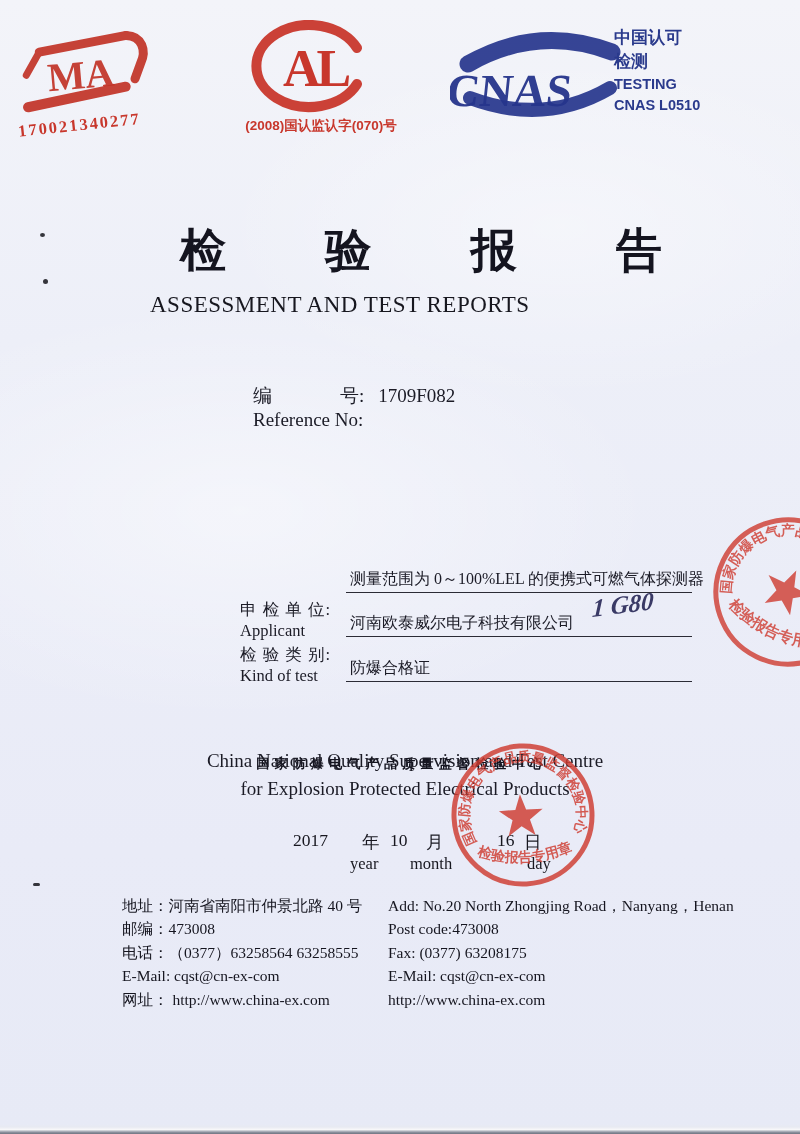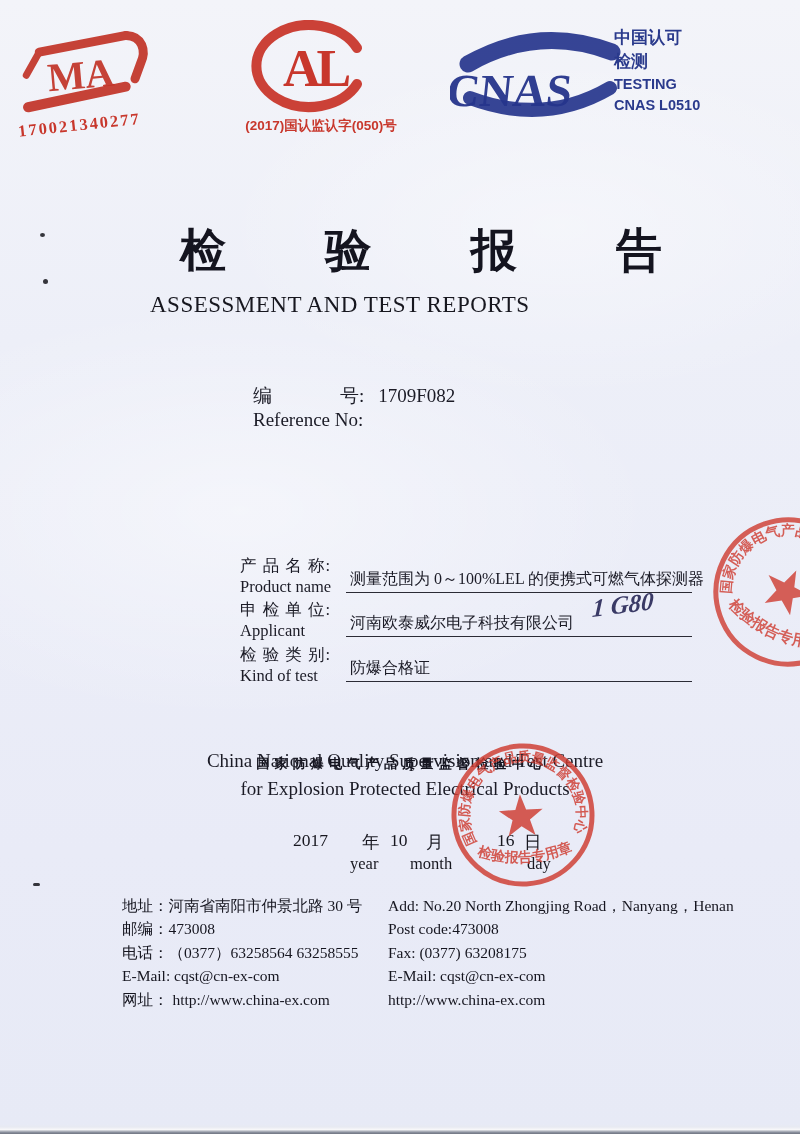--- a/index.html
+++ b/index.html
@@ -66,21 +66,21 @@
       <path d="M14 76 L113 64" stroke-width="10"></path>
     </g>
     <text x="36" y="62" font-size="40" font-weight="800" fill="#c23327" opacity="0.92" font-family="Liberation Sans, sans-serif" transform="rotate(-5 75 55)">MA</text>
     <text x="6" y="104" font-size="16.5" font-weight="700" fill="#c8372c" letter-spacing="2" font-family="Liberation Sans, sans-serif" transform="rotate(-6 70 100)">170021340277</text>
   </svg>
 
   <svg class="abs" style="left:243px;top:20px;" width="150" height="100" viewBox="0 0 150 100">
     <path d="M114 64 A53 41 0 1 1 114 28" stroke="#c8372c" stroke-width="10" fill="none" stroke-linecap="round" opacity="0.95"></path>
     <text x="40" y="66" font-size="52" font-weight="800" fill="#c8372c" letter-spacing="-4" font-family="Liberation Sans, sans-serif">AL</text>
   </svg>
-  <div class="abs" id="al-caption">(2017)国认监认字(050)号</div>
+  <div class="abs" id="al-caption">(2008)国认监认字(070)号</div>
 
   <svg class="abs" style="left:450px;top:22px;" width="200" height="100" viewBox="0 0 200 100">
     <path d="M18 42 Q88 2 162 30" stroke="#26358c" stroke-width="17" fill="none" stroke-linecap="round" opacity="0.92"></path>
     <path d="M20 76 Q95 104 160 66" stroke="#26358c" stroke-width="14" fill="none" stroke-linecap="round" opacity="0.92"></path>
     <text x="4" y="84" font-size="46" font-weight="800" fill="#26358c" font-family="Liberation Sans, sans-serif" transform="skewX(-6)" opacity="0.95">CNAS</text>
   </svg>
   <div class="abs" id="cnas-lines">
     <div class="l1">中国认可</div>
     <div class="l2">检测</div>
     <div class="l3">TESTING</div>
@@ -94,24 +94,20 @@
     <span>告</span>
   </div>
   <div class="abs" id="title-en">ASSESSMENT AND TEST REPORTS</div>
 
   <div class="abs" id="ref-line1">
     <span>编</span><span class="g1"></span><span>号:</span><span class="g2"></span><span>1709F082</span>
   </div>
   <div class="abs" id="ref-line2">Reference No:</div>
 
   <div class="field-row" style="top:555px;">
-    <div class="field-label">
-      <div class="zh">产 品 名 称:</div>
-      <div class="en">Product name</div>
-    </div>
     <div class="field-value">测量范围为 0～100%LEL 的便携式可燃气体探测器</div>
   </div>
 
   <div class="field-row" style="top:599px;">
     <div class="field-label">
       <div class="zh">申 检 单 位:</div>
       <div class="en">Applicant</div>
     </div>
     <div class="field-value">河南欧泰威尔电子科技有限公司</div>
     <div class="annotation" style="left:352px;">1 G80</div>
@@ -133,21 +129,21 @@
   <span class="date-el" style="left:362px;top:830px;">年</span>
   <span class="date-el" style="left:390px;top:830px;">10</span>
   <span class="date-el" style="left:426px;top:830px;">月</span>
   <span class="date-el" style="left:497px;top:830px;">16</span>
   <span class="date-el" style="left:524px;top:830px;">日</span>
   <span class="date-en" style="left:350px;top:854px;">year</span>
   <span class="date-en" style="left:410px;top:854px;">month</span>
   <span class="date-en" style="left:527px;top:854px;">day</span>
 
   <div class="abs contact" id="contact-left">
-    <div>地址：河南省南阳市仲景北路 30 号</div>
+    <div>地址：河南省南阳市仲景北路 40 号</div>
     <div>邮编：473008</div>
     <div>电话：（0377）63258564    63258555</div>
     <div>E-Mail: cqst@cn-ex-com</div>
     <div>网址： http://www.china-ex.com</div>
   </div>
   <div class="abs contact" id="contact-right">
     <div>Add: No.20 North Zhongjing Road，Nanyang，Henan</div>
     <div>Post code:473008</div>
     <div>Fax: (0377) 63208175</div>
     <div>E-Mail: cqst@cn-ex-com</div>

